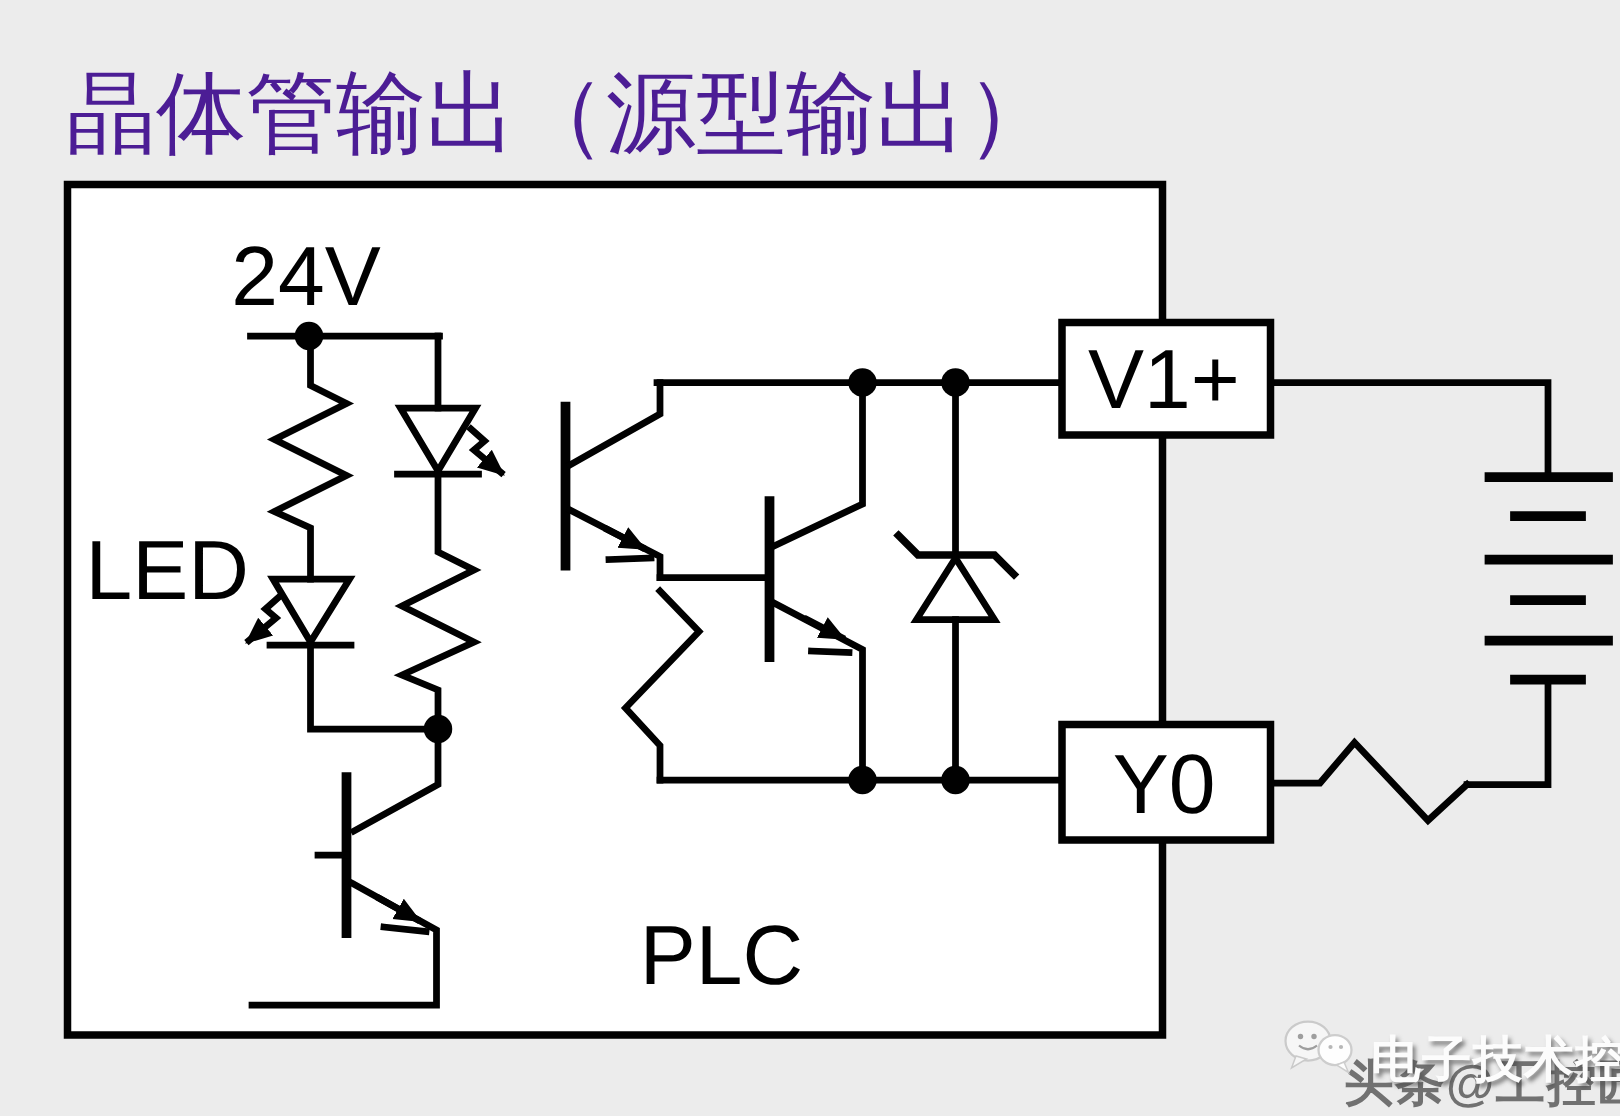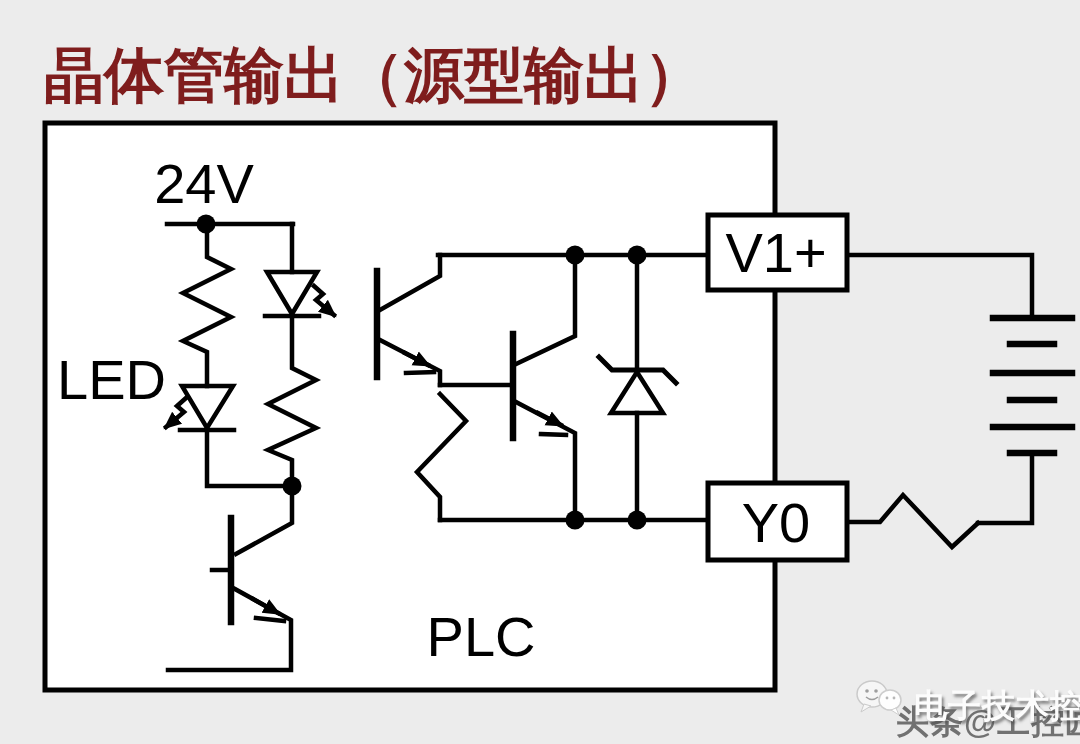--- a/index.html
+++ b/index.html
@@ -6,21 +6,21 @@
   body{
     width:1080px;height:744px;
     font-family:"Liberation Sans", sans-serif;
     background:#ececec;
     position:relative;
     overflow:hidden;
   }
   .stage{position:absolute;inset:0;width:1080px;height:744px;}
   .diagram-title{
     position:absolute;left:44px;top:46px;
-    font-size:60px;font-weight:bold;color:#7f1d1d;
+    font-size:60px;font-weight:normal;color:#4c1d95;
     letter-spacing:0px;white-space:nowrap;line-height:1;
   }
   svg.circuit{position:absolute;left:0;top:0;}
   svg.circuit text{
     font-family:"Liberation Sans", sans-serif;
     fill:#000;
   }
   .lbl{font-size:56px;}
   .lbl-term{font-size:56px;}
   .watermark{position:absolute;left:850px;top:672px;width:230px;height:70px;}

